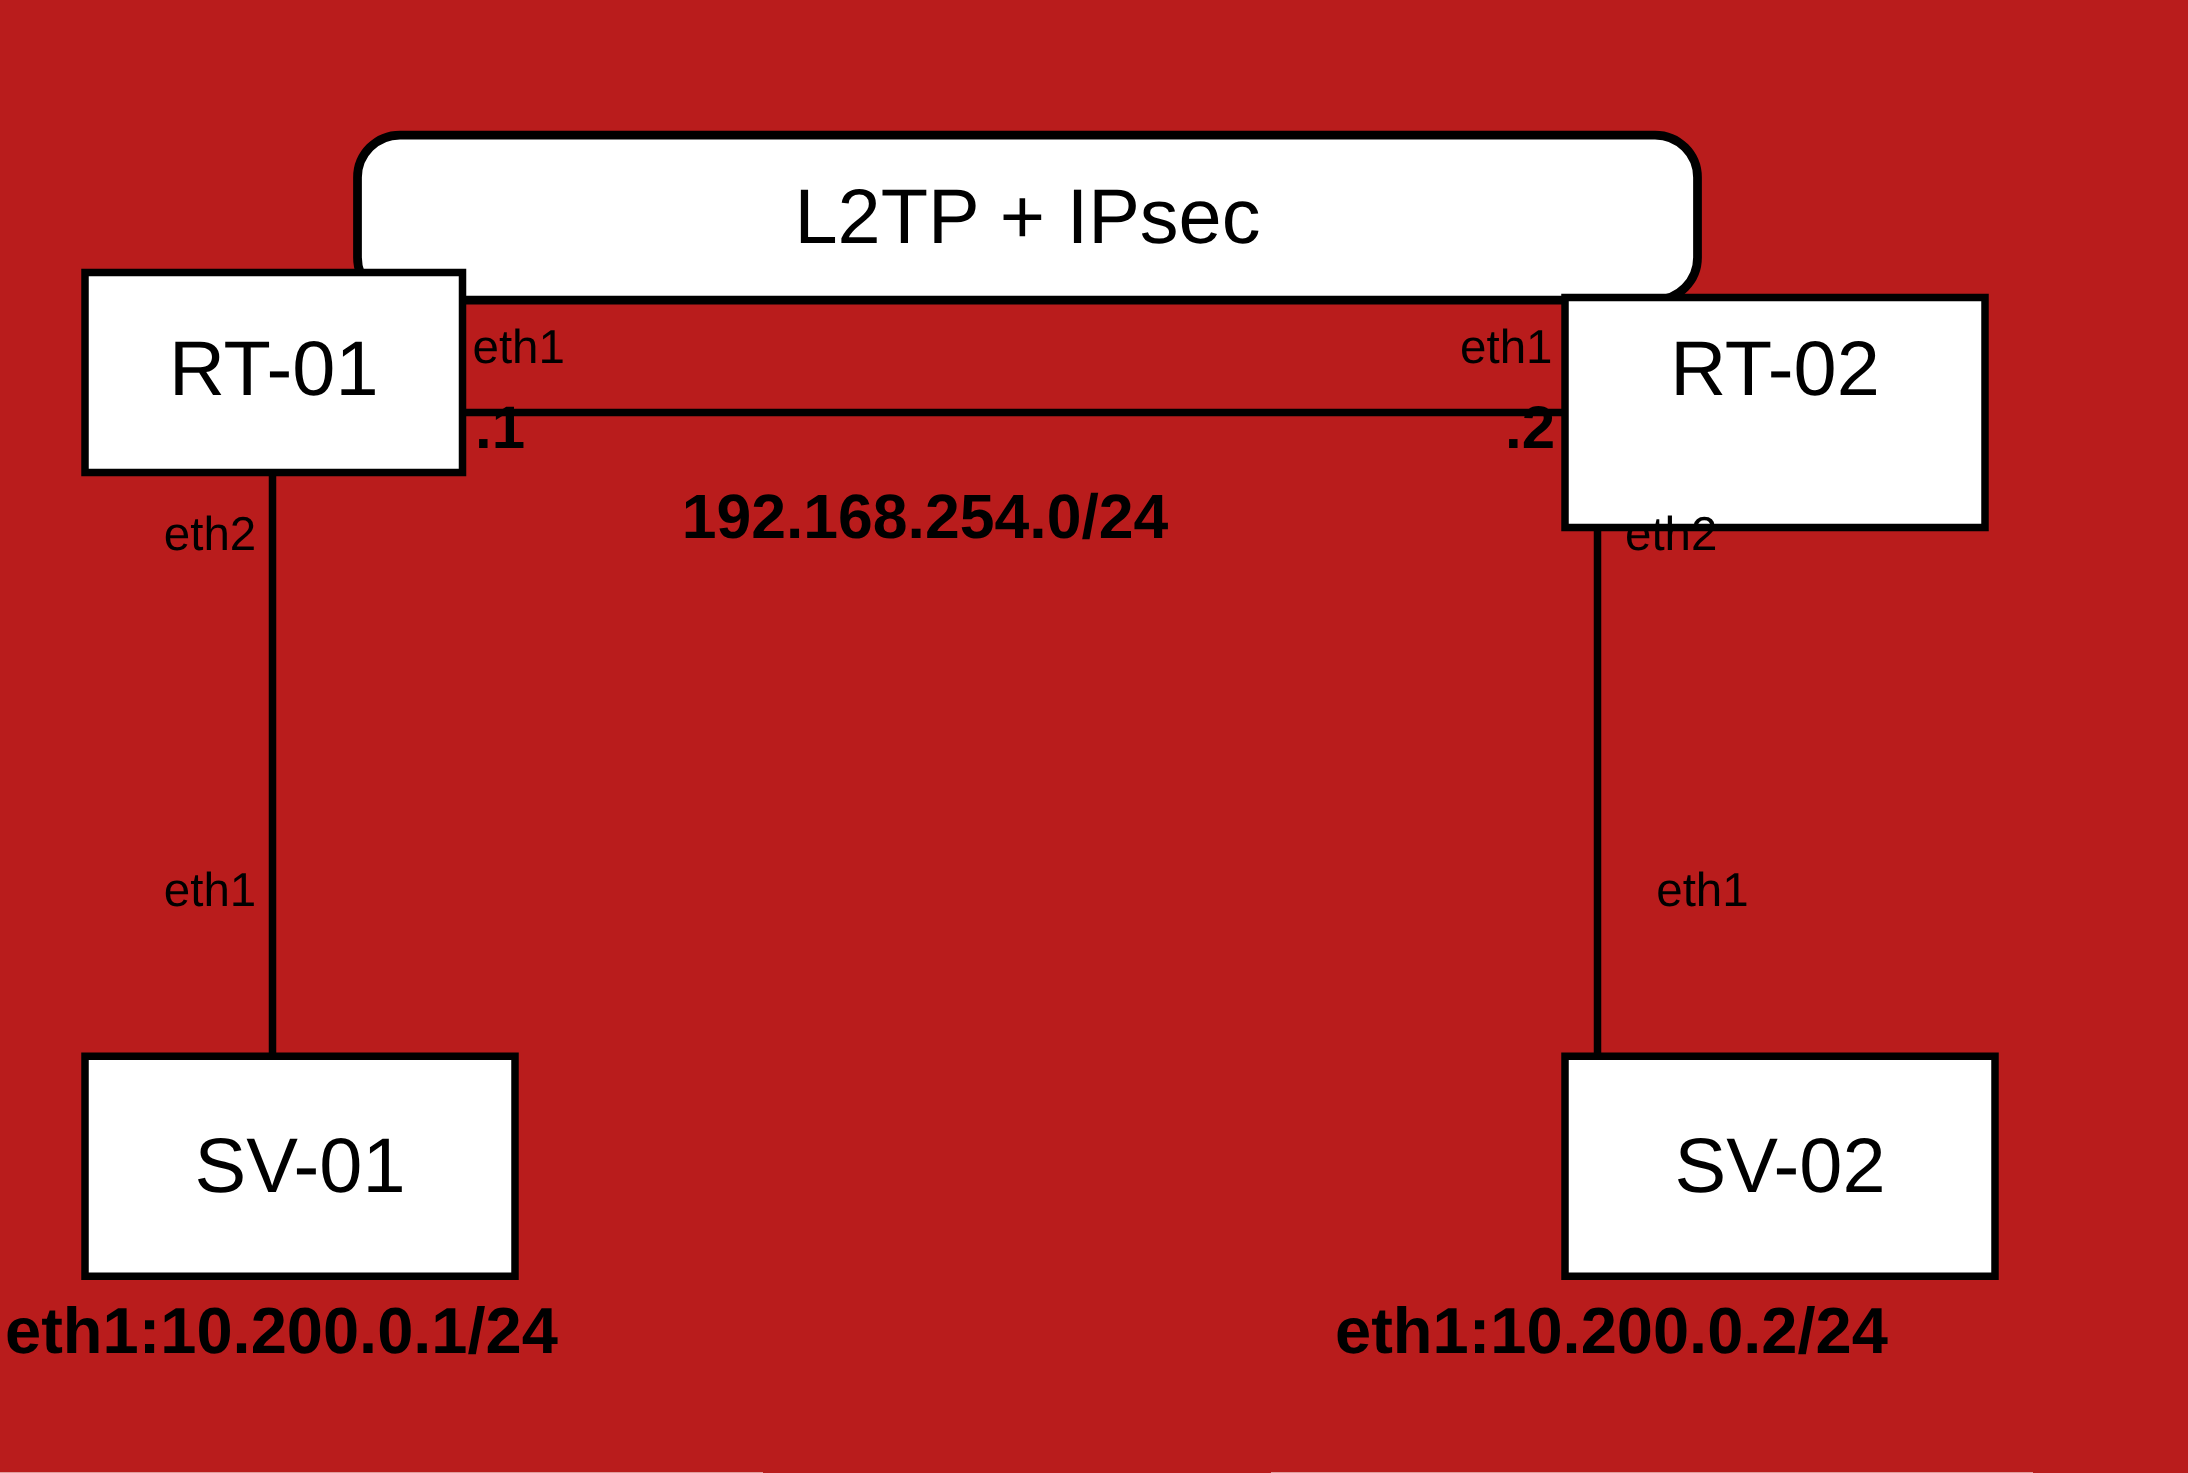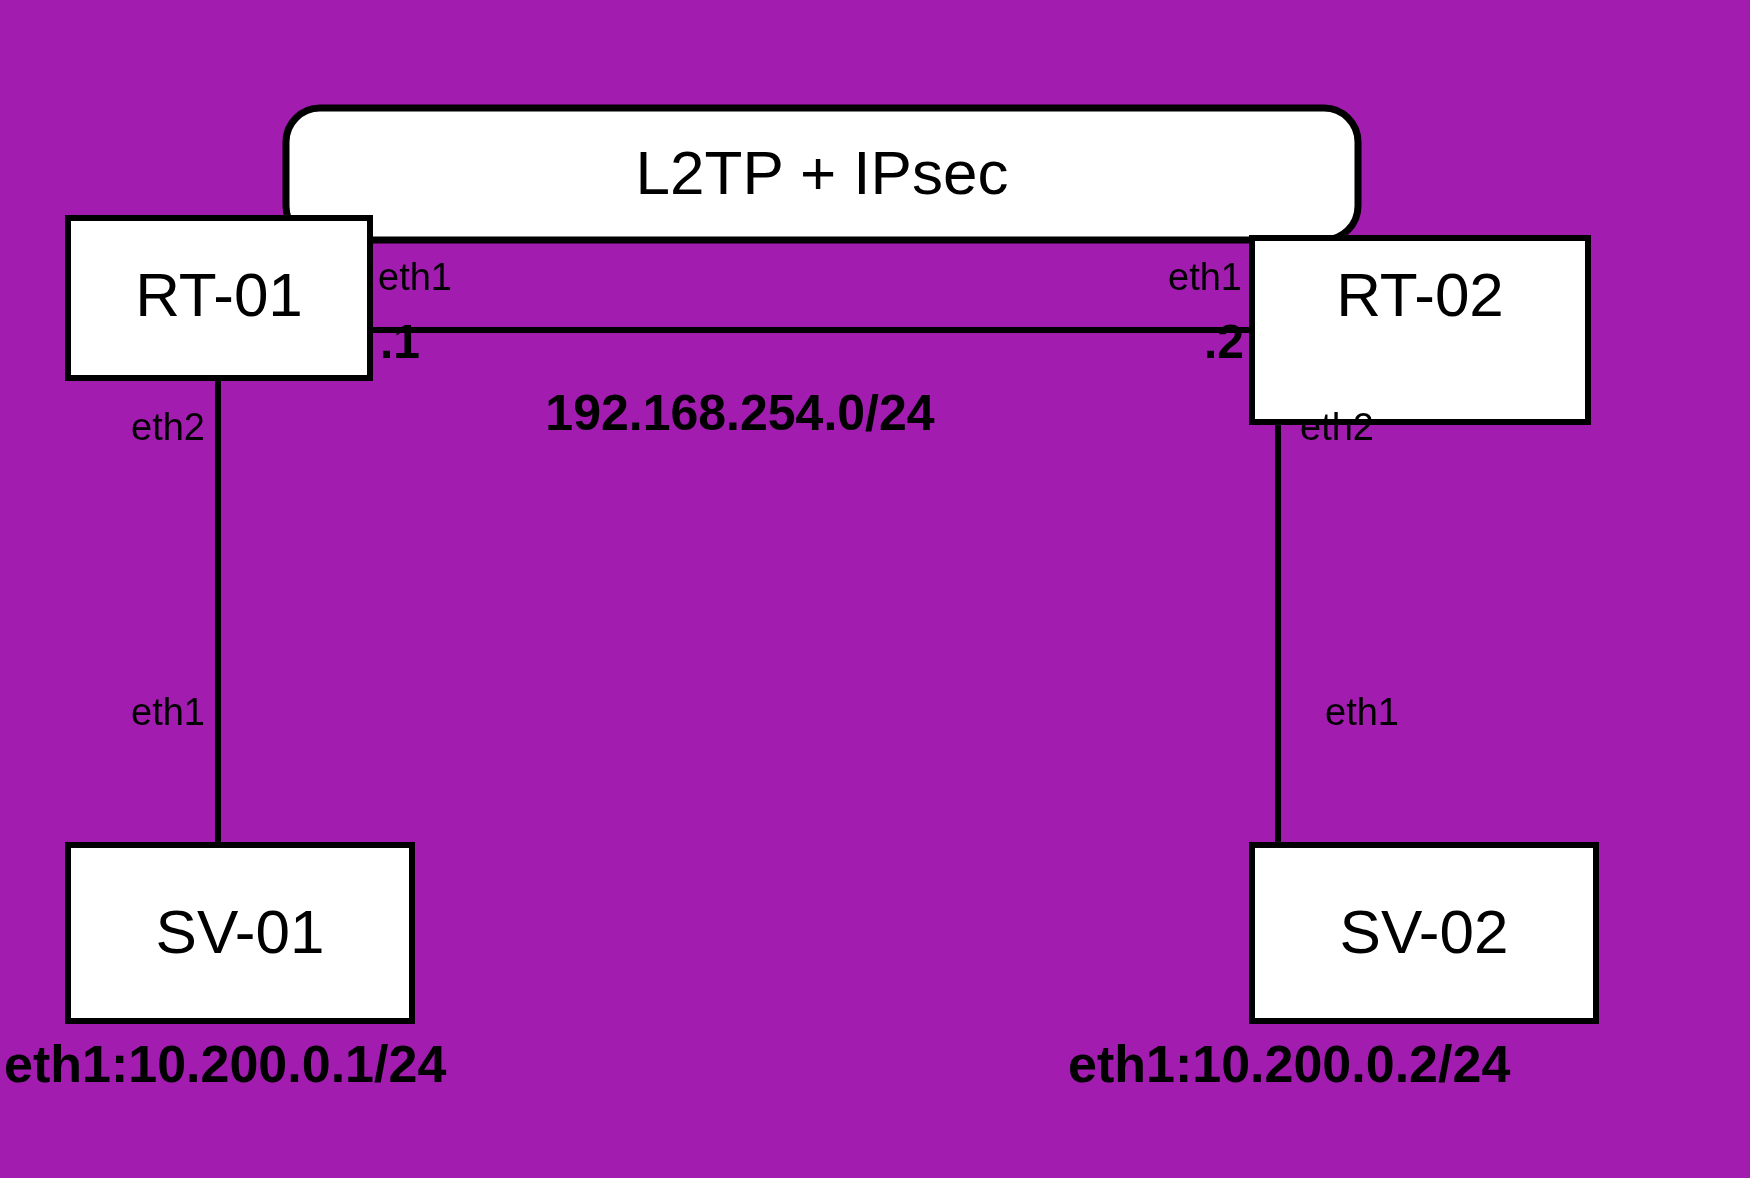--- a/index.html
+++ b/index.html
@@ -10,21 +10,21 @@
   body {
     width: 1750px;
     height: 1178px;
     font-family: "Liberation Sans", sans-serif;
     overflow: hidden;
   }
   #diagram-root {
     position: relative;
     width: 1750px;
     height: 1178px;
-    background: #a21caf;
+    background: #b91c1c;
   }
   svg.canvas {
     position: absolute;
     top: 0;
     left: 0;
     width: 1750px;
     height: 1178px;
     display: block;
   }
   .node-box {

